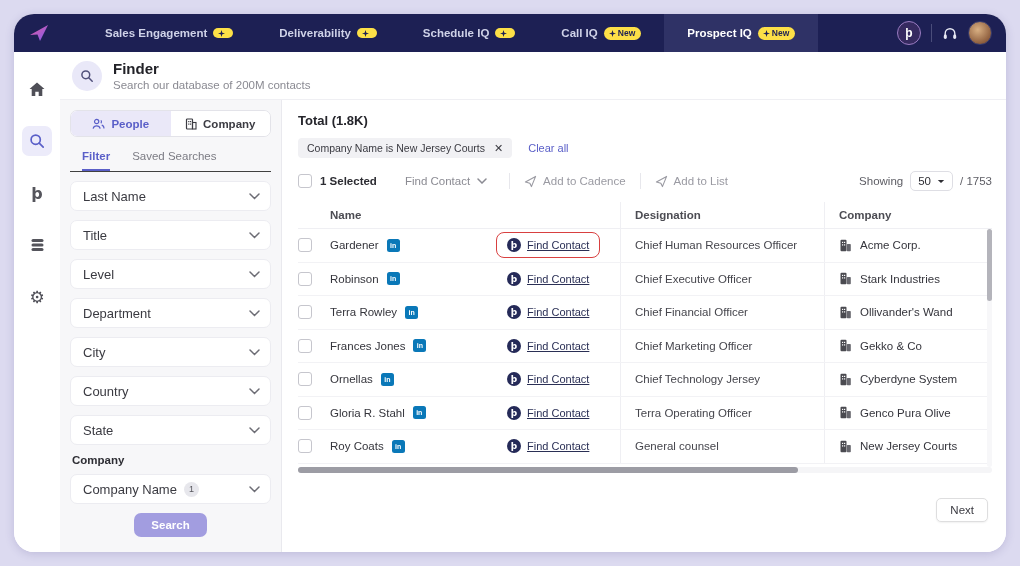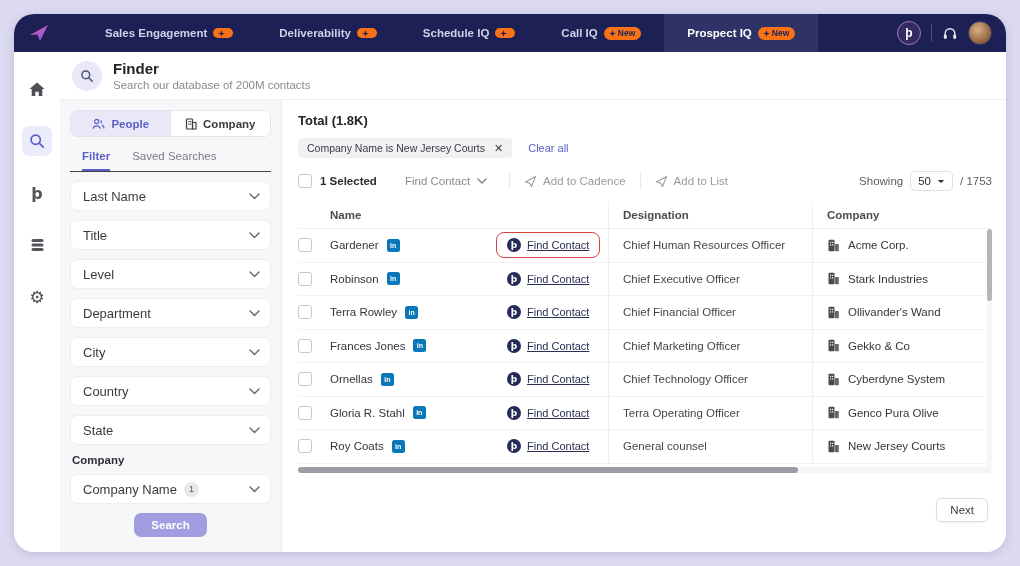--- a/index.html
+++ b/index.html
@@ -10,21 +10,21 @@
          background:#fff; border-radius:20px; overflow:hidden; display:flex; flex-direction:column;
          box-shadow:0 2px 10px rgba(60,50,120,.18); }
 
   
   .navbar { height:38px; background:#1d2054; display:flex; align-items:center; flex:none; padding:0 14px 0 10px; }
   .logo { width:30px; height:26px; display:flex; align-items:center; justify-content:center; margin-right:28px; }
   .nav-items { display:flex; align-items:center; height:100%; }
   .nav-item { color:#cfd2e8; font-size:11.5px; font-weight:bold; padding:0 23px; height:100%;
               display:flex; align-items:center; gap:6px; cursor:pointer; white-space:nowrap; }
   .nav-item.active { background:#2f3266; color:#fff; }
-  .new-badge { background:#f97316; color:#1d2054; font-size:8.5px; font-weight:bold; border-radius:8px;
+  .new-badge { background:#fde047; color:#1d2054; font-size:8.5px; font-weight:bold; border-radius:8px;
                padding:1.5px 6px 1.5px 5px; display:inline-flex; align-items:center; gap:2px; }
   .nav-right { margin-left:auto; display:flex; align-items:center; gap:10px; }
   .brand-circle { width:24px; height:24px; border-radius:50%; border:1.5px solid #9a7cc2; background:#362a60;
                   color:#fff; font-size:12px; font-weight:bold; display:flex; align-items:center; justify-content:center; cursor:pointer;}
   .nav-divider { width:1px; height:18px; background:#4a4d7a; }
   .headset { display:flex; align-items:center; cursor:pointer; }
   .avatar { width:24px; height:24px; border-radius:50%; cursor:pointer;
             background:radial-gradient(circle at 40% 35%, #d9b083, #8a5a3a 75%); border:1px solid #3a3d6e; }
 
   
@@ -83,21 +83,21 @@
   .showing { margin-left:auto; display:flex; align-items:center; gap:7px; font-size:11.5px; color:#5d5d64; }
   .page-size { border:1px solid #dedee4; border-radius:5px; padding:3px 7px; display:flex; align-items:center; gap:6px;
                font-size:11.5px; color:#2e2e34; cursor:pointer; background:#fff; }
 
   
   .table-wrap { margin-top:11px; position:relative; flex:none; }
   .t-grid { display:grid; grid-template-columns:30px 168px 112px 204px 1fr; align-items:center; }
   .t-head { height:27px; border-bottom:1px solid #efeff3; }
   .th { font-size:11.5px; color:#4c4c53; font-weight:bold; }
   .th-name { grid-column:2 / 4; padding-left:2px; }
-  .col-line { border-left:1px solid #efeff3; height:100%; display:flex; align-items:center; padding-left:14px; }
+  .col-line { border-left:1px solid #efeff3; height:100%; display:flex; align-items:center; padding-left:14px;margin-left:12px; }
   .t-row { height:33.5px; border-bottom:1px solid #f2f2f5; }
   .name-cell { display:flex; align-items:center; gap:8px; font-size:11.5px; color:#35353c; padding-left:2px; }
   .li-badge { width:13px; height:13px; border-radius:2.5px; background:#0a78b8; color:#fff; font-size:7px; font-weight:bold;
               display:inline-flex; align-items:center; justify-content:center; cursor:pointer; }
   .fc-cell { display:flex; align-items:center; }
   .fc { display:inline-flex; align-items:center; gap:6px; cursor:pointer; padding:5px 10px; border:1.5px solid transparent; border-radius:8px; }
   .fc.highlighted { border-color:#d84040; }
   .fc-icon { width:14px; height:14px; border-radius:50%; background:#252a58; color:#fff; font-size:9px; font-weight:bold;
              display:inline-flex; align-items:center; justify-content:center; font-family:"DejaVu Sans", sans-serif;}
   .fc-label { font-size:11px; color:#2a2f55; text-decoration:underline; white-space:nowrap; }
@@ -520,21 +520,21 @@
                 <div class="name-cell">
                   <span>Ornellas</span>
                   <span class="li-badge">in</span>
                 </div>
                 <div class="fc-cell">
                   <span class="fc">
                     <span class="fc-icon">þ</span>
                     <span class="fc-label">Find Contact</span>
                   </span>
                 </div>
-                <div class="col-line desg">Chief Technology Officer</div>
+                <div class="col-line desg">Chief Technology Jersey</div>
                 <div class="col-line">
                   <span class="comp">
                     <svg width="13" height="13" viewBox="0 0 13 13">
                       <rect x="1.5" y="0.8" width="6" height="11.5" rx="1" fill="#4a4a50"></rect>
                       <rect x="7.8" y="5" width="4" height="7.3" rx="0.8" fill="#66666d"></rect>
                       <rect x="3" y="2.8" width="1.2" height="1.2" fill="#fff"></rect>
                         <rect x="5" y="2.8" width="1.2" height="1.2" fill="#fff"></rect>
                       <rect x="3" y="5.3" width="1.2" height="1.2" fill="#fff"></rect>
                         <rect x="5" y="5.3" width="1.2" height="1.2" fill="#fff"></rect>
                     </svg>

